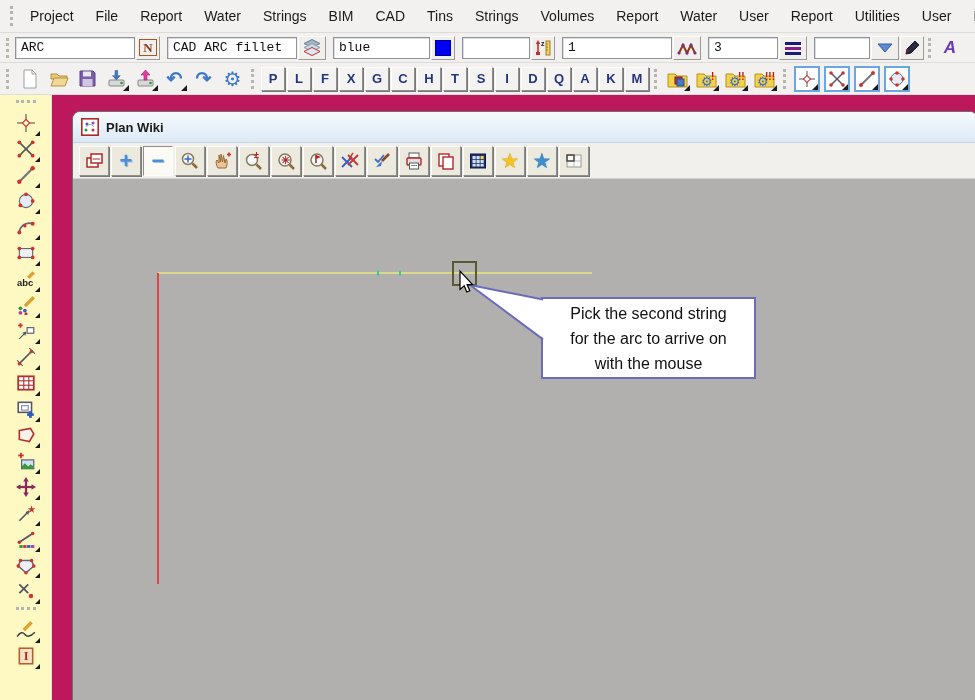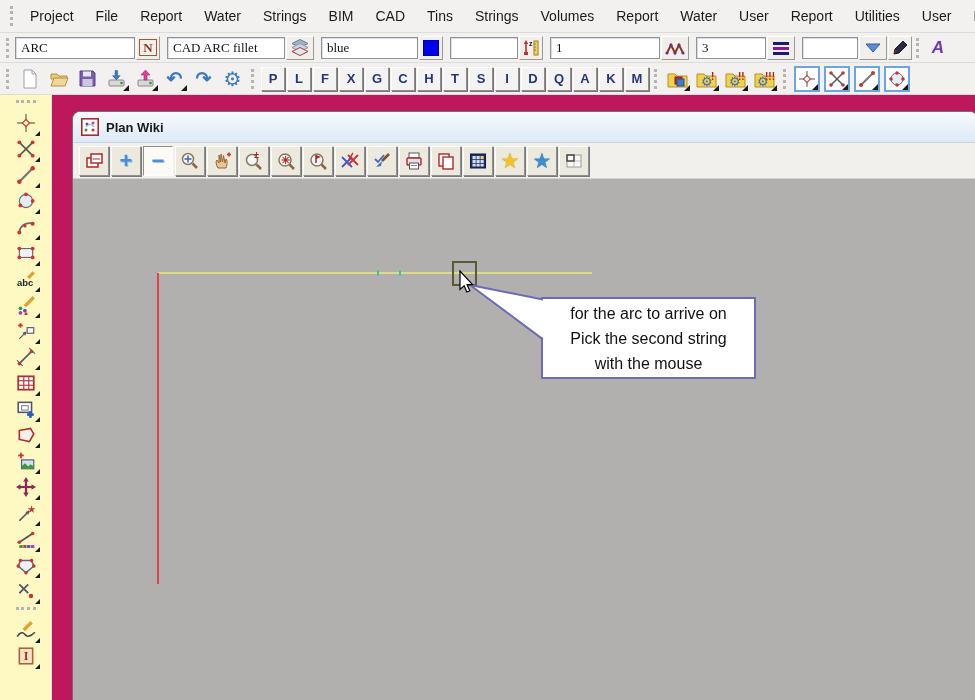--- a/index.html
+++ b/index.html
@@ -5,21 +5,21 @@
   * { margin:0; padding:0; box-sizing:border-box; }
   html,body { width:975px; height:700px; overflow:hidden; font-family:"Liberation Sans",sans-serif; background:#f2f1ef; }
 
   
   .bar { display:flex; align-items:center; background:#f2f1ef; border-bottom:1px solid #dedcd8; }
   .menubar { height:30px; padding:16px 6px; }
   .menu-item { padding:4px 11px; font-size:14px; color:#1a1a1a; cursor:default; }
   .grip { width:5px; height:20px; border-left:3px dotted #b7b5b0; margin:0 4px; flex:0 0 auto; }
 
   .combobar { height:30px; padding:0 2px; }
-  .fld { height:22px; background:#fff; border:1px solid #8f949c; box-shadow:inset 1px 1px 0 #d9dde2; font-size:13px; padding:0 5px; font-family:Liberation Serif, serif; color:#111; }
+  .fld { height:22px; background:#fff; border:1px solid #8f949c; box-shadow:inset 1px 1px 0 #d9dde2; font-size:13px; padding:0 5px; font-family:Liberation Mono, monospace; color:#111; }
   .cbtn { height:24px; min-width:24px; background:#f0efec; border:1px solid #9a9a96; border-top-color:#fdfdfc; border-left-color:#fdfdfc; display:flex; align-items:center; justify-content:center; margin-left:1px; position:relative; }
   .gap { width:7px; flex:0 0 auto; }
 
   .toolbar3 { height:32px; padding:0 2px; }
   .btn3 { width:27px; height:27px; display:flex; align-items:center; justify-content:center; position:relative; background:transparent; border:1px solid transparent; margin:0 1px; }
   .lbtn { width:24px; height:24px; margin:0 1px; background:#f4f3f1; border:1px solid #8f8f8b; border-top-color:#ffffff; border-left-color:#ffffff; box-shadow:1px 1px 0 #77777a; display:flex; align-items:center; justify-content:center; font-size:13px; font-weight:bold; color:#23357e; }
   .cadbtn { width:26px; height:26px; margin:0 2px; background:#fff; border:2px solid #6aa6e0; display:flex; align-items:center; justify-content:center; position:relative; }
   .fly { position:absolute; right:0px; bottom:0px; width:0; height:0; border-left:6px solid transparent; border-bottom:6px solid #1a1a1a; }
 
   .glyph-blue { color:#3c78c8; font-size:19px; font-weight:bold; line-height:1; }
@@ -75,21 +75,21 @@
 
 <div class="bar combobar">
   <div class="grip"></div>
 
   <input class="fld" style="width: 120px;" readonly="" value="ARC">
   <div class="cbtn">
     <span style="font-family:'Liberation Serif',serif;font-weight:bold;color:#8a3a1a;border:1px solid #a05a2a;padding:0 3px;font-size:13px;line-height:15px;">N</span>
   </div>
 
   <div class="gap"></div>
-  <input class="fld" style="width: 118px;" readonly="" value="CAD ARC fillet">
+  <input class="fld" style="width: 130px;" readonly="" value="CAD ARC fillet">
   <div class="cbtn" style="min-width:28px">
     <svg width="20" height="20" viewBox="0 0 20 20">
       <polygon points="10,1.5 18,5.5 10,9.5 2,5.5" fill="#9fb6c9" stroke="#6a7a8a"></polygon>
       <polygon points="10,5.5 18,9.5 10,13.5 2,9.5" fill="#c9d8e6" stroke="#8a9aaa"></polygon>
       <polygon points="10,9.5 18,13.5 10,17.5 2,13.5" fill="#dde8f2" stroke="#c03030"></polygon>
     </svg>
   </div>
 
   <div class="gap"></div>
   <input class="fld" style="width: 97px;" readonly="" value="blue">
@@ -640,21 +640,21 @@
 
           <rect x="469" y="119" width="213" height="80" fill="#ffffff" stroke="#6b6bb8" stroke-width="2"></rect>
 
           <polygon points="397,106 471.5,121 471.5,160" fill="#ffffff"></polygon>
           <line x1="397" y1="106" x2="470" y2="120.5" stroke="#6b6bb8" stroke-width="2"></line>
           <line x1="397" y1="106" x2="470" y2="160.5" stroke="#6b6bb8" stroke-width="2"></line>
 
           <path d="M387 92 L387 110.5 L391.2 106.8 L393.8 113 L396.8 111.7 L394.1 105.6 L399.6 105.6 Z" fill="#ffffff" stroke="#000000" stroke-width="1.2"></path>
         </svg>
         <div class="tooltip-text">
+          <div>Pick the second string</div>
           <div>for the arc to arrive on</div>
-          <div>Pick the second string</div>
           <div>with the mouse</div>
         </div>
       </div>
 
     </div>
   </div>
 </div>
 
 </body></html>

